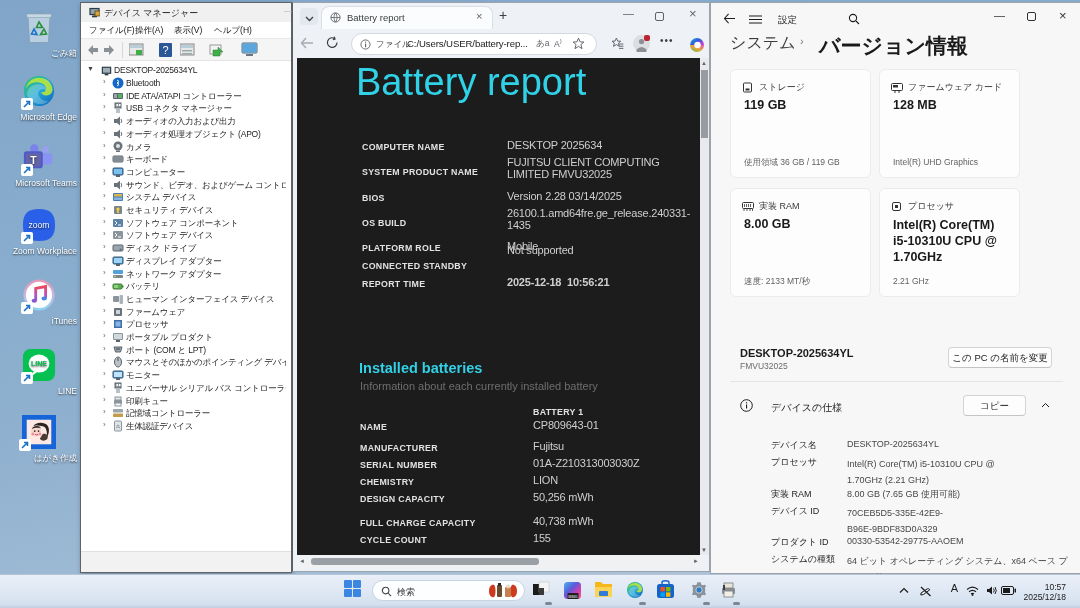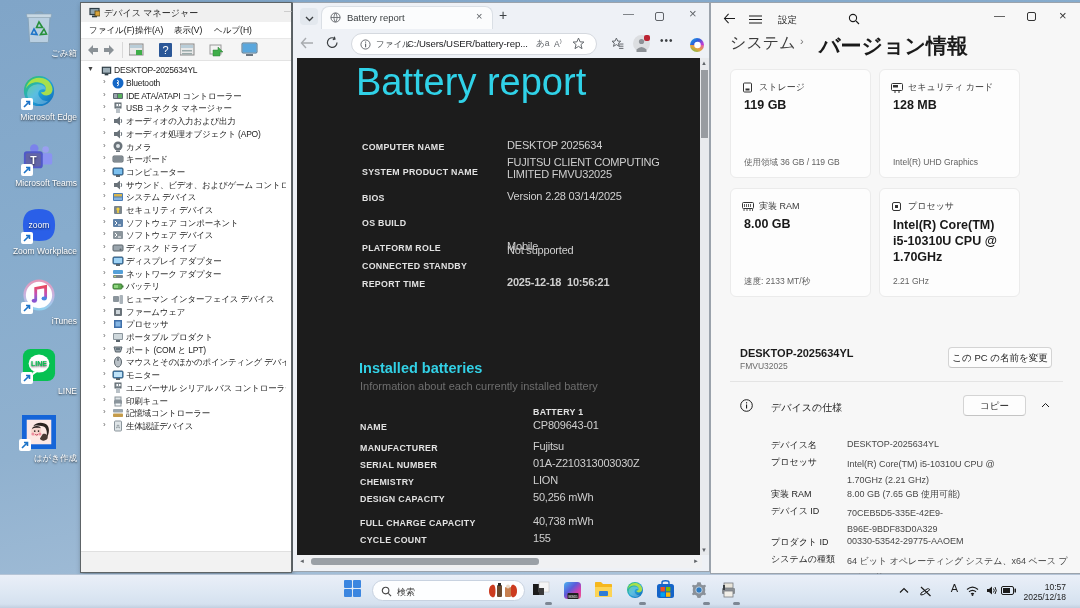--- a/index.html
+++ b/index.html
@@ -508,20 +508,21 @@
  </div>
  <div id="e-page">
   <div style="position:absolute;left:59px;top:3px;font-size:38px;color:#30d2e8;letter-spacing:0px">Battery report</div>
   <div class="lbl" style="position:absolute;left:65px;top:84px">COMPUTER NAME</div>
       <div class="val" style="position:absolute;left:210px;top:81px">DESKTOP 2025634</div>
   <div class="lbl" style="position:absolute;left:65px;top:109px">SYSTEM PRODUCT NAME</div>
       <div class="val" style="position:absolute;left:210px;top:98px">FUJITSU CLIENT COMPUTING<br>LIMITED FMVU32025</div>
   <div class="lbl" style="position:absolute;left:65px;top:135px">BIOS</div>
       <div class="val" style="position:absolute;left:210px;top:132px">Version 2.28 03/14/2025</div>
   <div class="lbl" style="position:absolute;left:65px;top:160px">OS BUILD</div>
+      <div class="val" style="position:absolute;left:210px;top:149px">26100.1.amd64fre.ge_release.240331-<br>1435</div>
   <div class="lbl" style="position:absolute;left:65px;top:185px">PLATFORM ROLE</div>
       <div class="val" style="position:absolute;left:210px;top:182px">Mobile</div>
   <div class="lbl" style="position:absolute;left:65px;top:203px">CONNECTED STANDBY</div>
       <div class="val" style="position:absolute;left:210px;top:186px">Not supported</div>
   <div class="lbl" style="position:absolute;left:65px;top:221px">REPORT TIME</div>
       <div class="val" style="position:absolute;left:210px;top:218px;font-weight:bold">2025-12-18&nbsp;&nbsp;10:56:21</div>
   <div style="position:absolute;left:62px;top:302px;font-size:14.5px;font-weight:bold;color:#32d1e6">Installed batteries</div>
   <div style="position:absolute;left:63px;top:322px;font-size:11px;color:#6e6e6e">Information about each currently installed battery</div>
   <div class="lbl" style="position:absolute;left:236px;top:349px">BATTERY 1</div>
   <div class="lbl" style="position:absolute;left:63px;top:364px">NAME</div>
@@ -578,21 +579,21 @@
   <span class="chead" style="left:28px">ストレージ</span>
   <span class="cval" style="top:28px">119 GB</span>
   <span class="cfoot" style="top:87px">使用領域 36 GB / 119 GB</span>
  </div>
  <div class="card" style="left:168px;top:66px;width:141px;height:109px">
   <svg class="chead" style="left:11px;top:13px" width="12" height="10" viewBox="0 0 12 10">
         <rect x="0.5" y="0.5" width="11" height="7" rx="1" fill="none" stroke="#333" stroke-width="1"></rect>
         <rect x="2" y="2" width="5" height="2.5" fill="#333"></rect>
         <path d="M4 8 L4 10 M8 8 L8 10" stroke="#333"></path>
       </svg>
-  <span class="chead" style="left:28px">セキュリティ カード</span>
+  <span class="chead" style="left:28px">ファームウェア カード</span>
   <span class="cval" style="top:28px">128 MB</span>
   <span class="cfoot" style="top:87px">Intel(R) UHD Graphics</span>
  </div>
  <div class="card" style="left:19px;top:185px;width:141px;height:109px">
   <svg class="chead" style="left:11px;top:13px" width="12" height="9" viewBox="0 0 12 9">
         <rect x="0.5" y="0.5" width="11" height="6" rx="1" fill="none" stroke="#333" stroke-width="1"></rect>
         <path d="M2.5 2 L2.5 5 M4.5 2 L4.5 5 M6.5 2 L6.5 5 M8.5 2 L8.5 5 M2 7 L2 9 M5 7 L5 9 M8 7 L8 9 M10.5 7 L10.5 9" stroke="#333" stroke-width=".8"></path>
       </svg>
   <span class="chead" style="left:28px">実装 RAM</span>
   <span class="cval" style="top:28px">8.00 GB</span>

